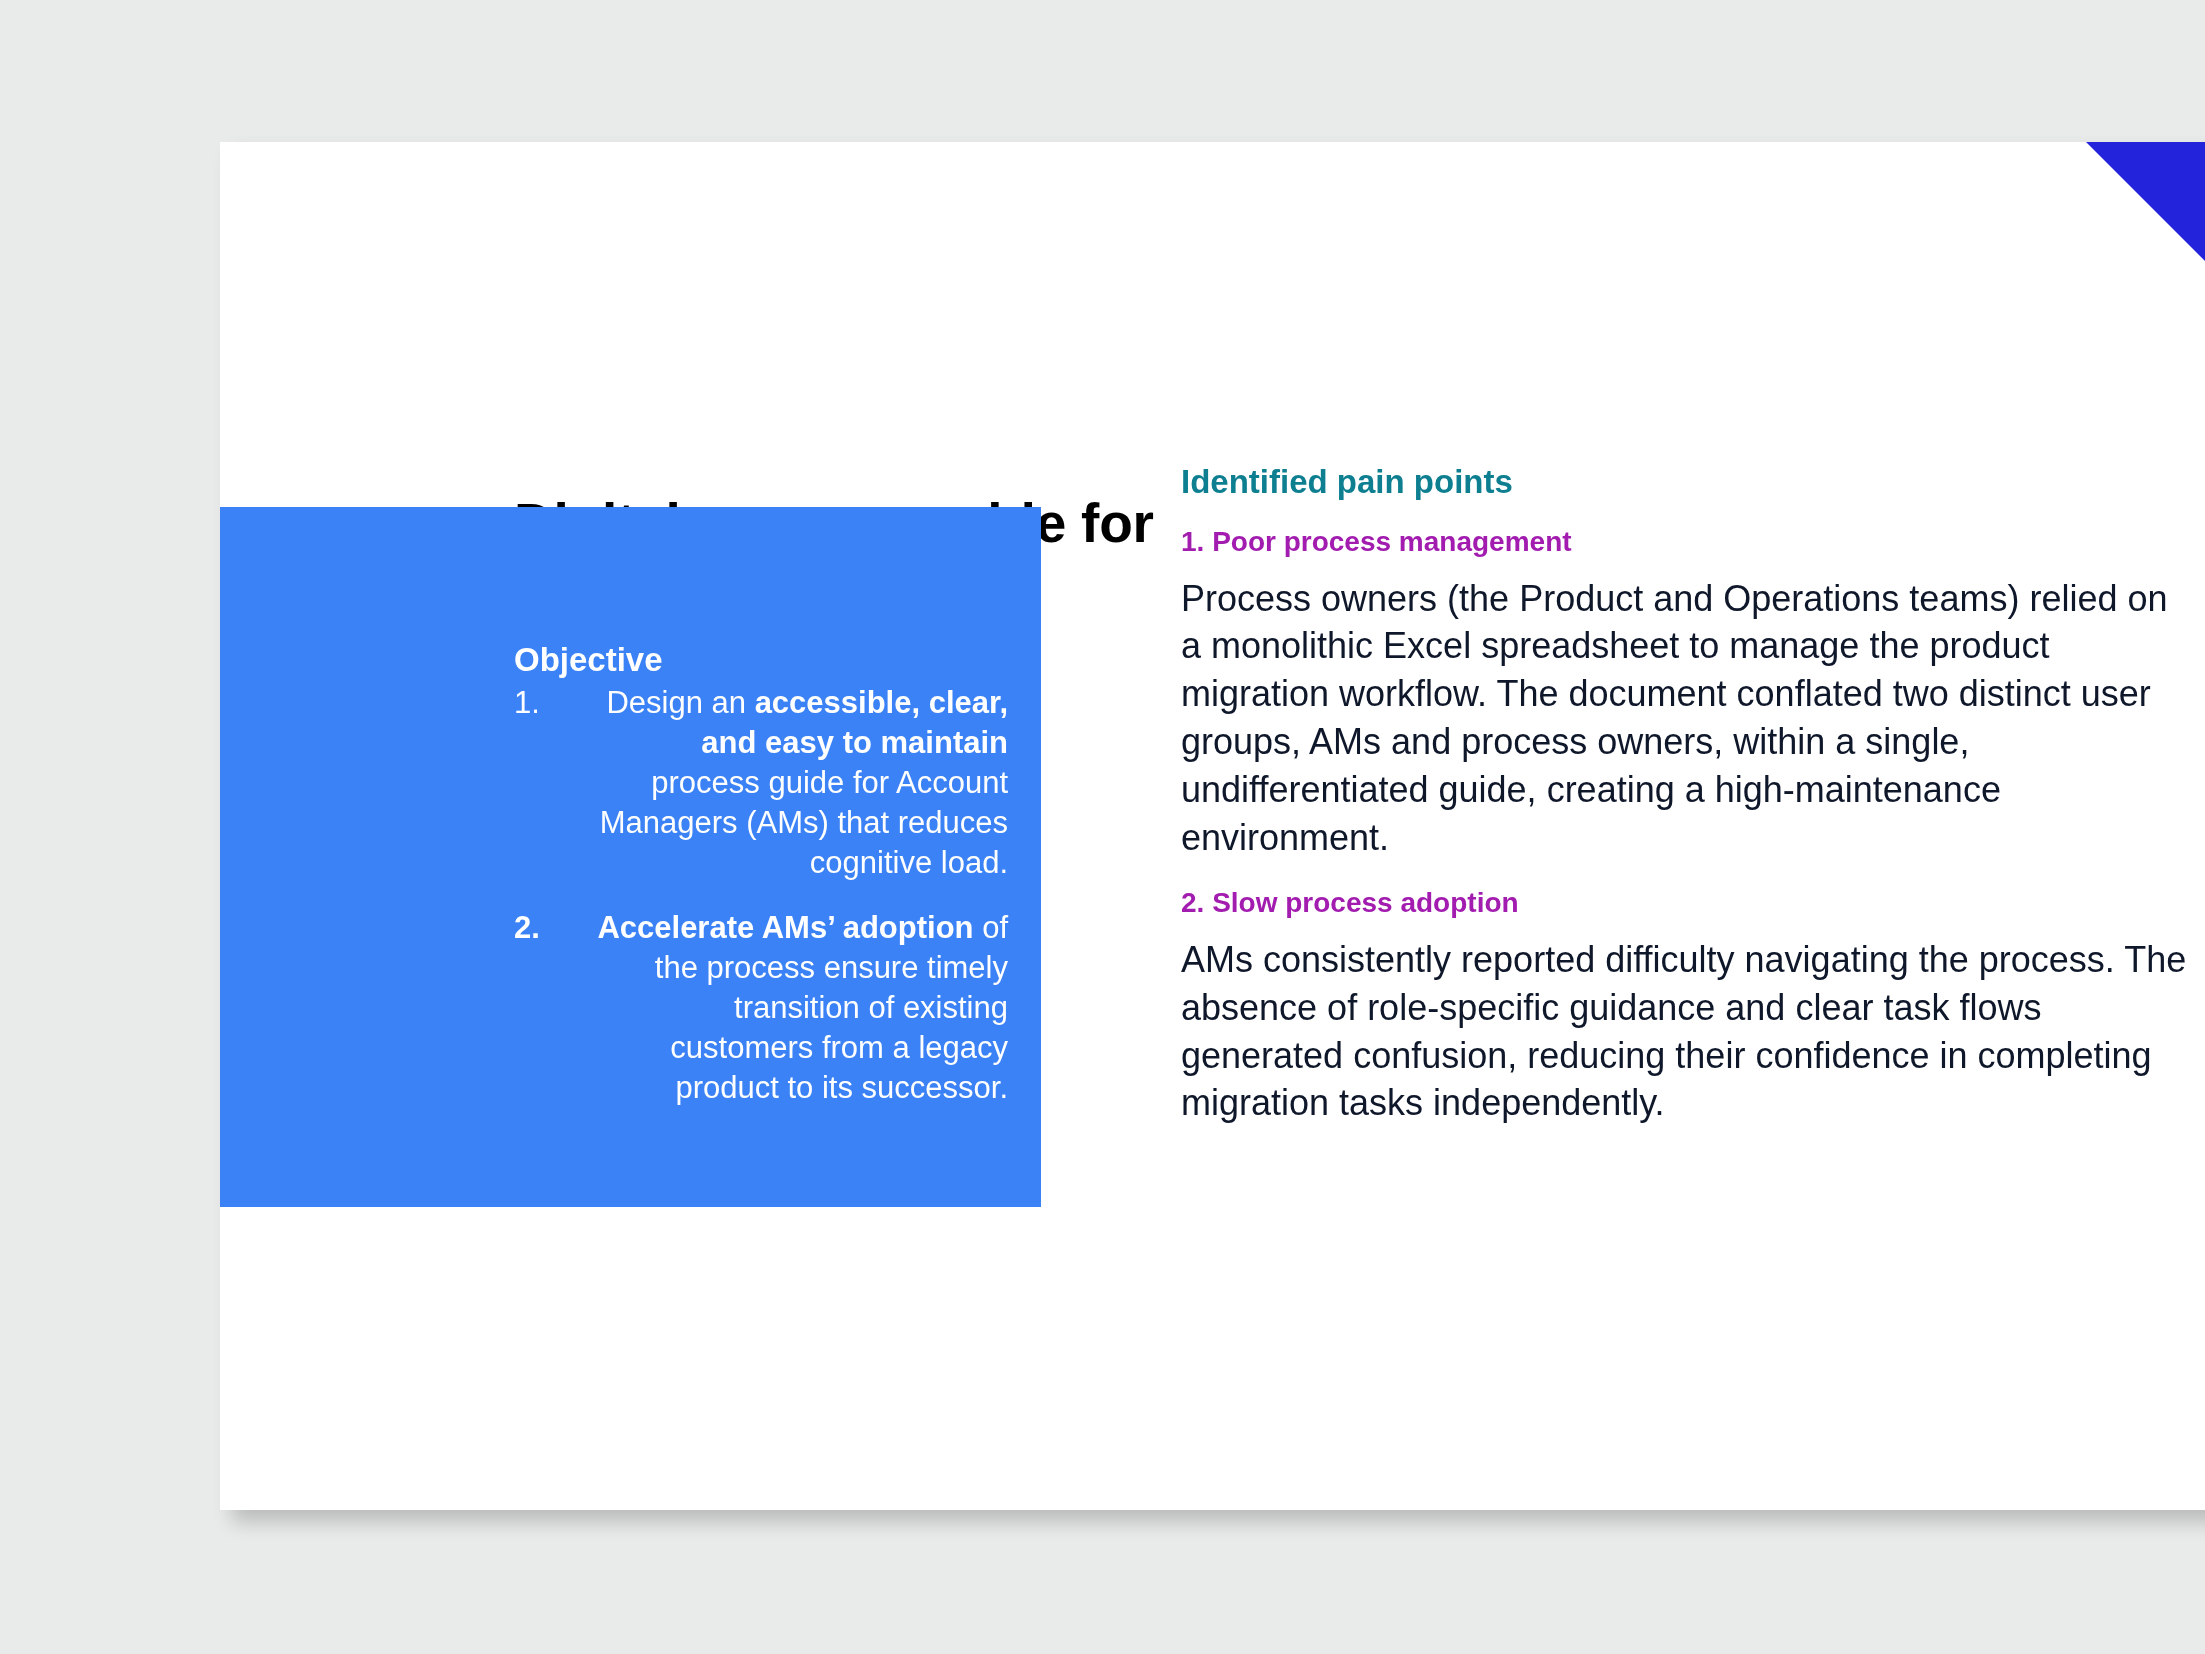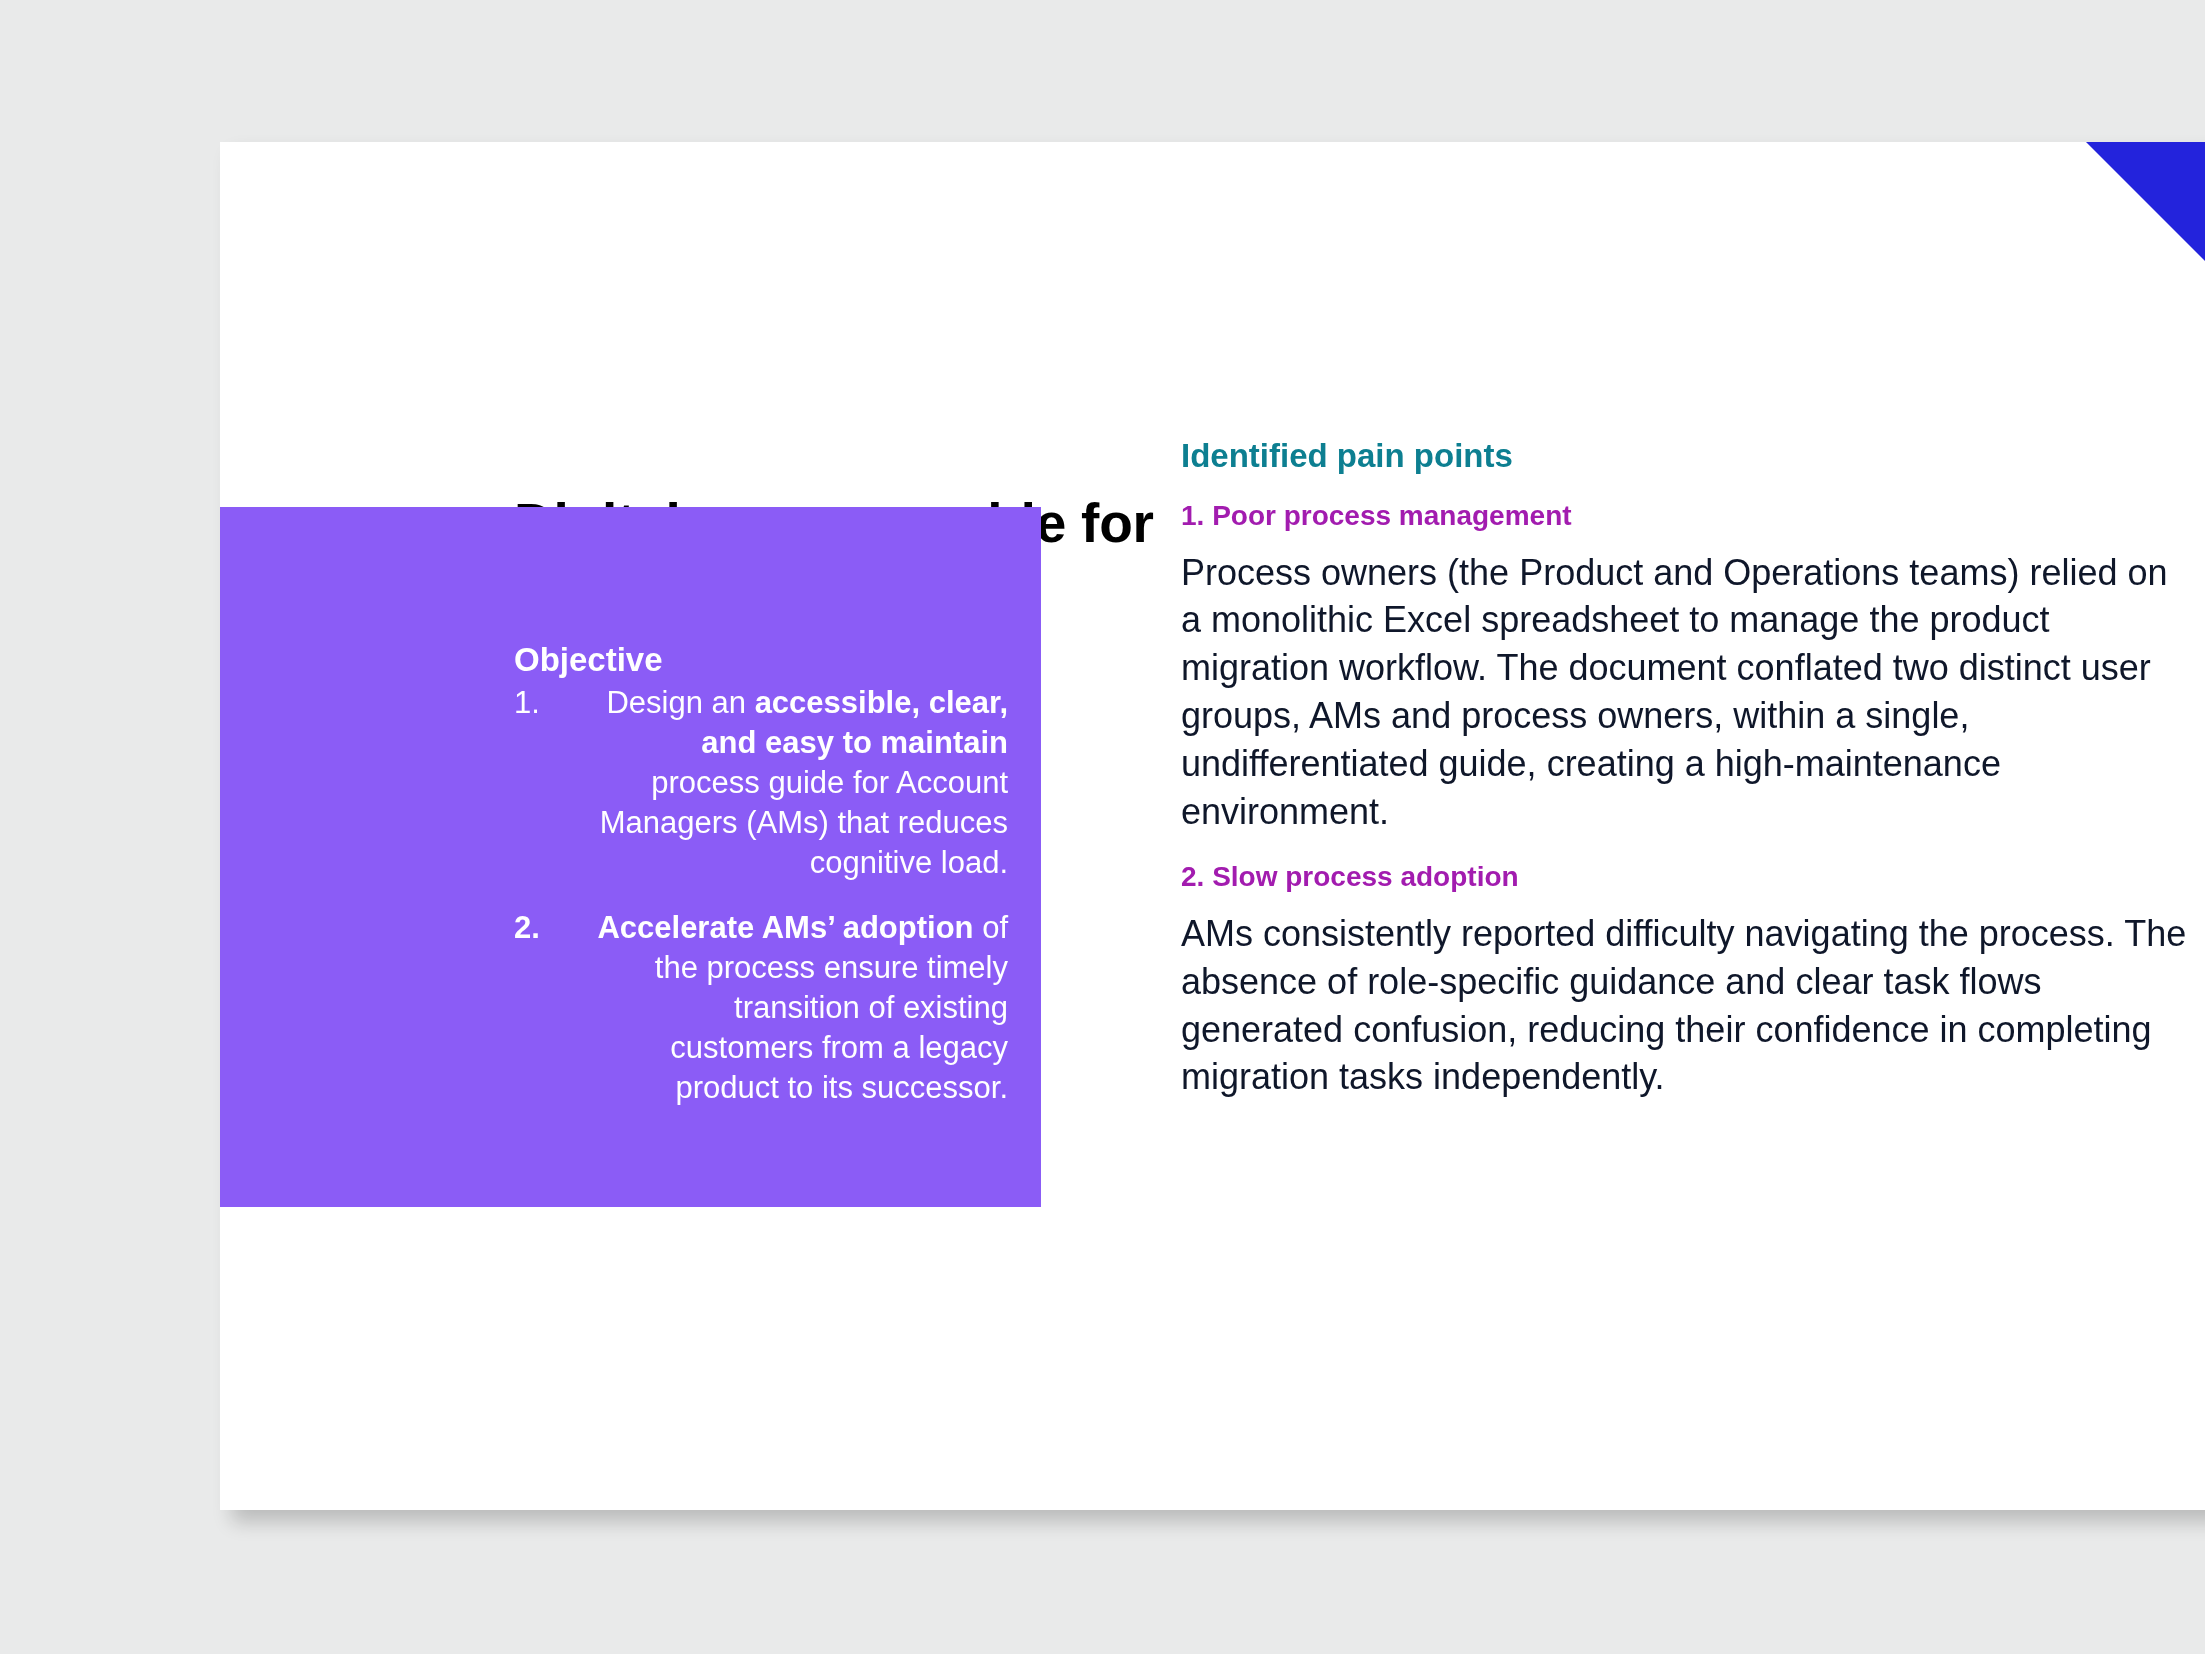--- a/index.html
+++ b/index.html
@@ -56,21 +56,21 @@
     letter-spacing: -0.2px;
   }
 
   
   #objective-panel {
     position: absolute;
     left: 0px;
     top: 365px;           
     width: 821px;
     height: 700px;       
-    background: #8b5cf6;
+    background: #3b82f6;
     color: #ffffff;
     box-sizing: border-box;
     padding: 0;
   }
   #objective-heading {
     position: absolute;
     left: 294px;
     top: 106px;
     font-size: 33px;
     font-weight: bold;
@@ -100,21 +100,21 @@
   .obj-text {
     flex: 1 1 auto;
     text-align: right;
   }
   .obj-text b { font-weight: bold; }
 
   
   #pain-column {
     position: absolute;
     left: 961px;         
-    top: 294px;
+    top: 320px;
     width: 1014px;
   }
   #pain-heading {
     font-size: 33px;
     font-weight: bold;
     color: #0d7f91;
     line-height: 1.2;
     margin: 0 0 22px 0;
   }
   .pain-item { margin-bottom: 2.6px; }

